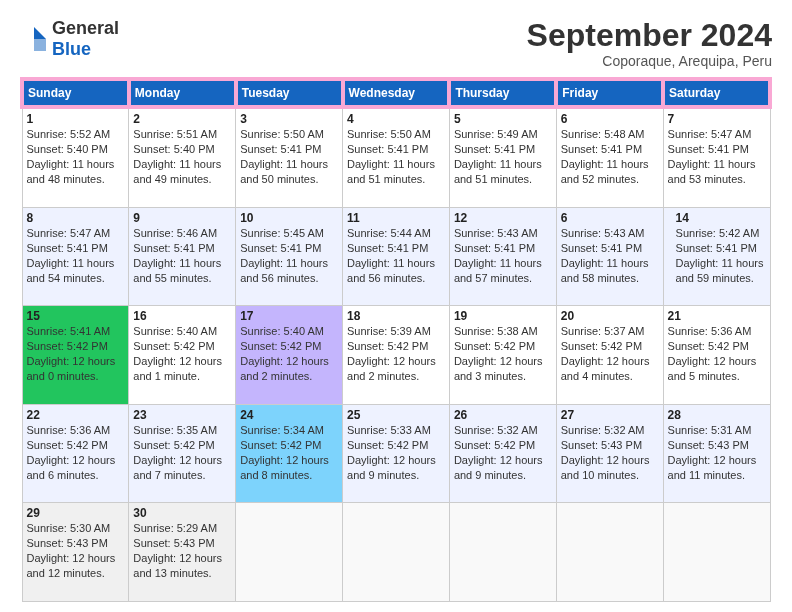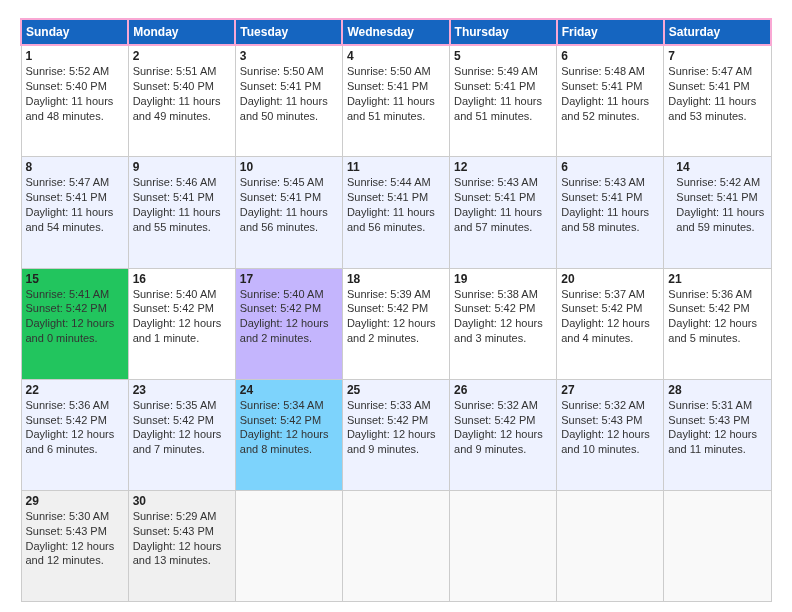--- a/index.html
+++ b/index.html
@@ -53,21 +53,21 @@
       flex: 1;
       font-size: 10px;
     }
     .calendar th {
       background-color: #1565c0;
       color: white;
       padding: 5px 4px;
       text-align: left;
       font-size: 12px;
       font-weight: bold;
-      border: 2px solid #f9a8d4;
+      border: 4px solid #f9a8d4;
     }
     .calendar td {
       border: 1px solid #ccc;
       padding: 3px 4px;
       vertical-align: top;
       width: calc(100% / 7);
       background: #fff;
     }
     .calendar tr:nth-child(even) td {
       background-color: #f0f4ff;
@@ -91,20 +91,40 @@
       background: #f9f9f9 !important;
     }
     .calendar tbody tr:nth-child(odd) td { background: #fff; }
     .calendar tbody tr:nth-child(even) td { background: #eef2ff; }
     .calendar tbody tr:last-child td { background: #f0f0f0; }
   </style>
 </head>
 <body>
 
 <div class="page">
+  <div class="top-section">
+    <div class="logo">
+      <svg class="logo-icon" viewBox="0 0 28 28">
+        <polygon points="14,2 26,14 14,14" fill="#1565c0"></polygon>
+        <polygon points="14,14 26,14 26,26 14,26" fill="#1565c0" opacity="0.5"></polygon>
+      </svg>
+      <div>
+        <div style="display:flex; gap:0;">
+          <span class="logo-general" style="font-size:18px;font-weight:bold;color:#333;">General</span>
+        </div>
+        <div>
+          <span class="logo-blue" style="font-size:18px;font-weight:bold;color:#1565c0;">Blue</span>
+        </div>
+      </div>
+    </div>
+    <div class="header-right">
+      <div class="month-title">September 2024</div>
+      <div class="location">Coporaque, Arequipa, Peru</div>
+    </div>
+  </div>
 
   <table class="calendar">
     <thead>
       <tr id="weekday-header">
           <th>Sunday</th>
           <th>Monday</th>
           <th>Tuesday</th>
           <th>Wednesday</th>
           <th>Thursday</th>
           <th>Friday</th>

